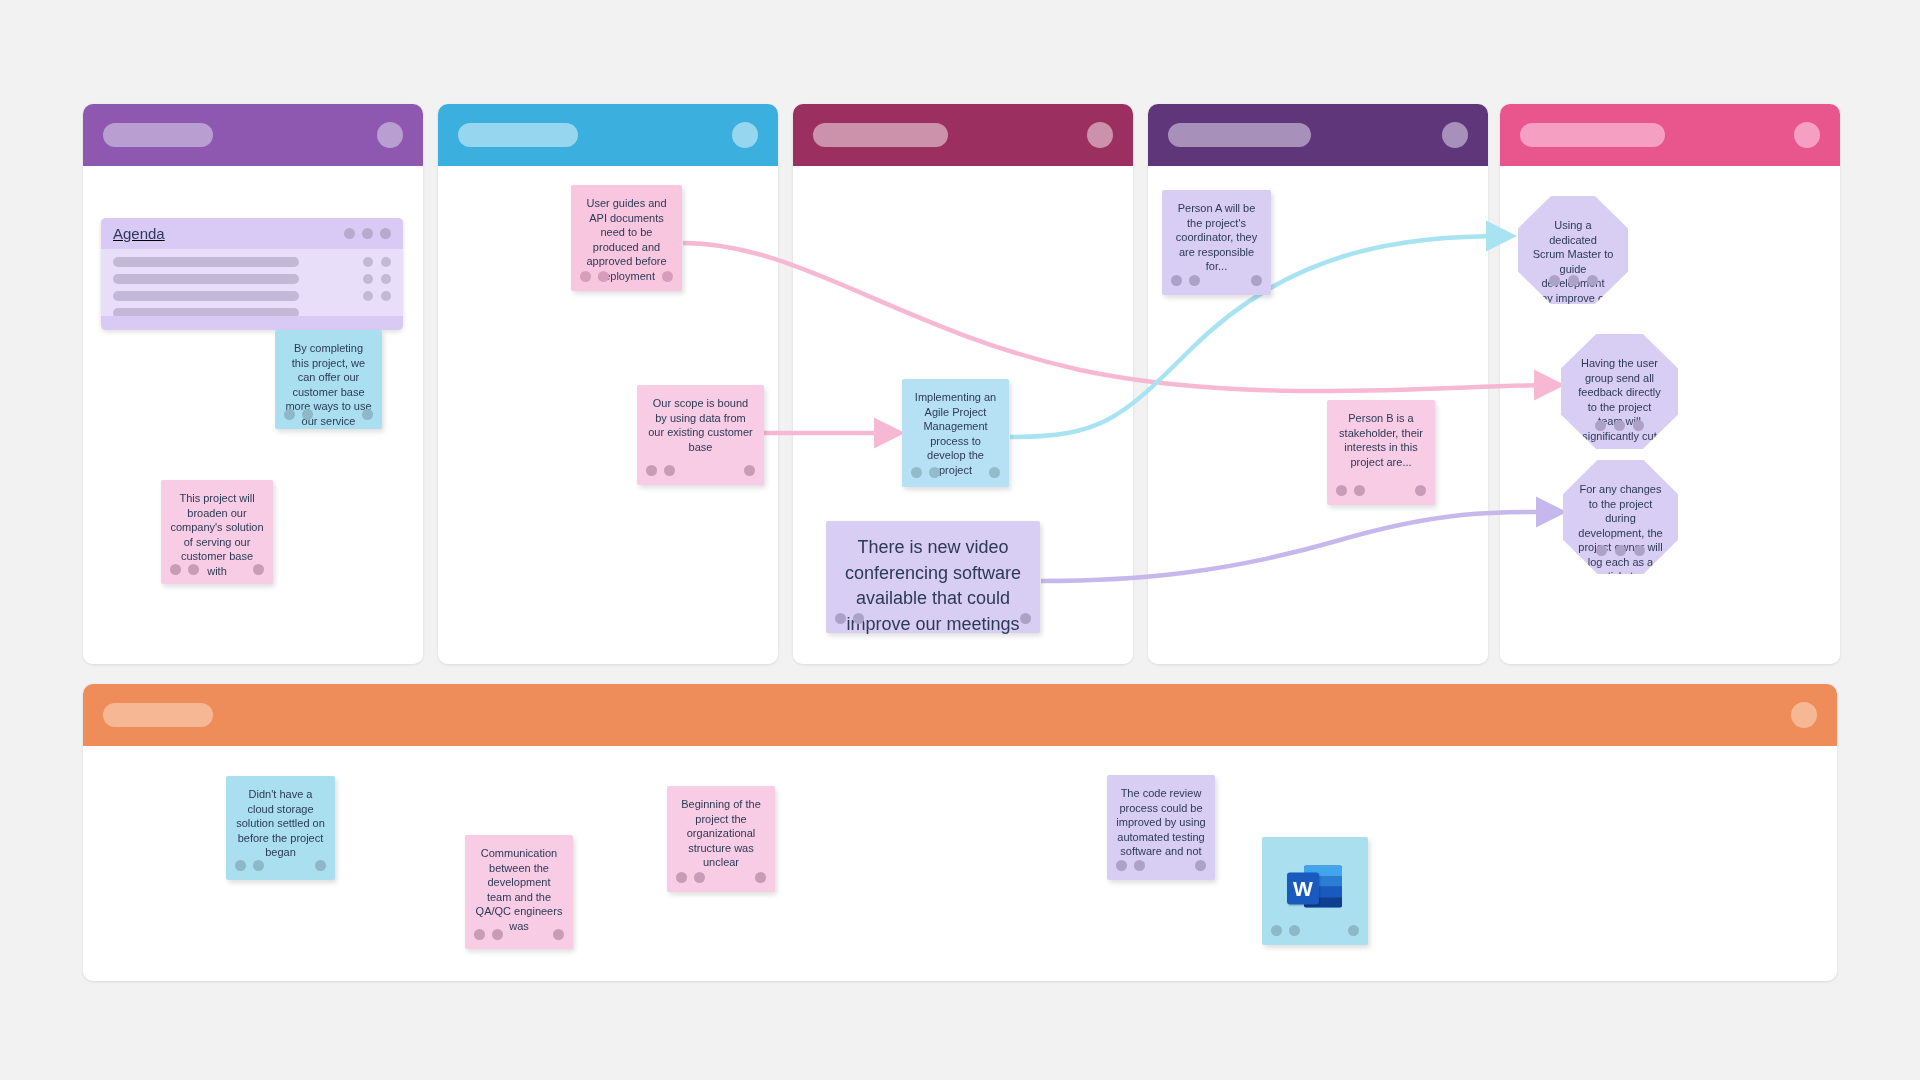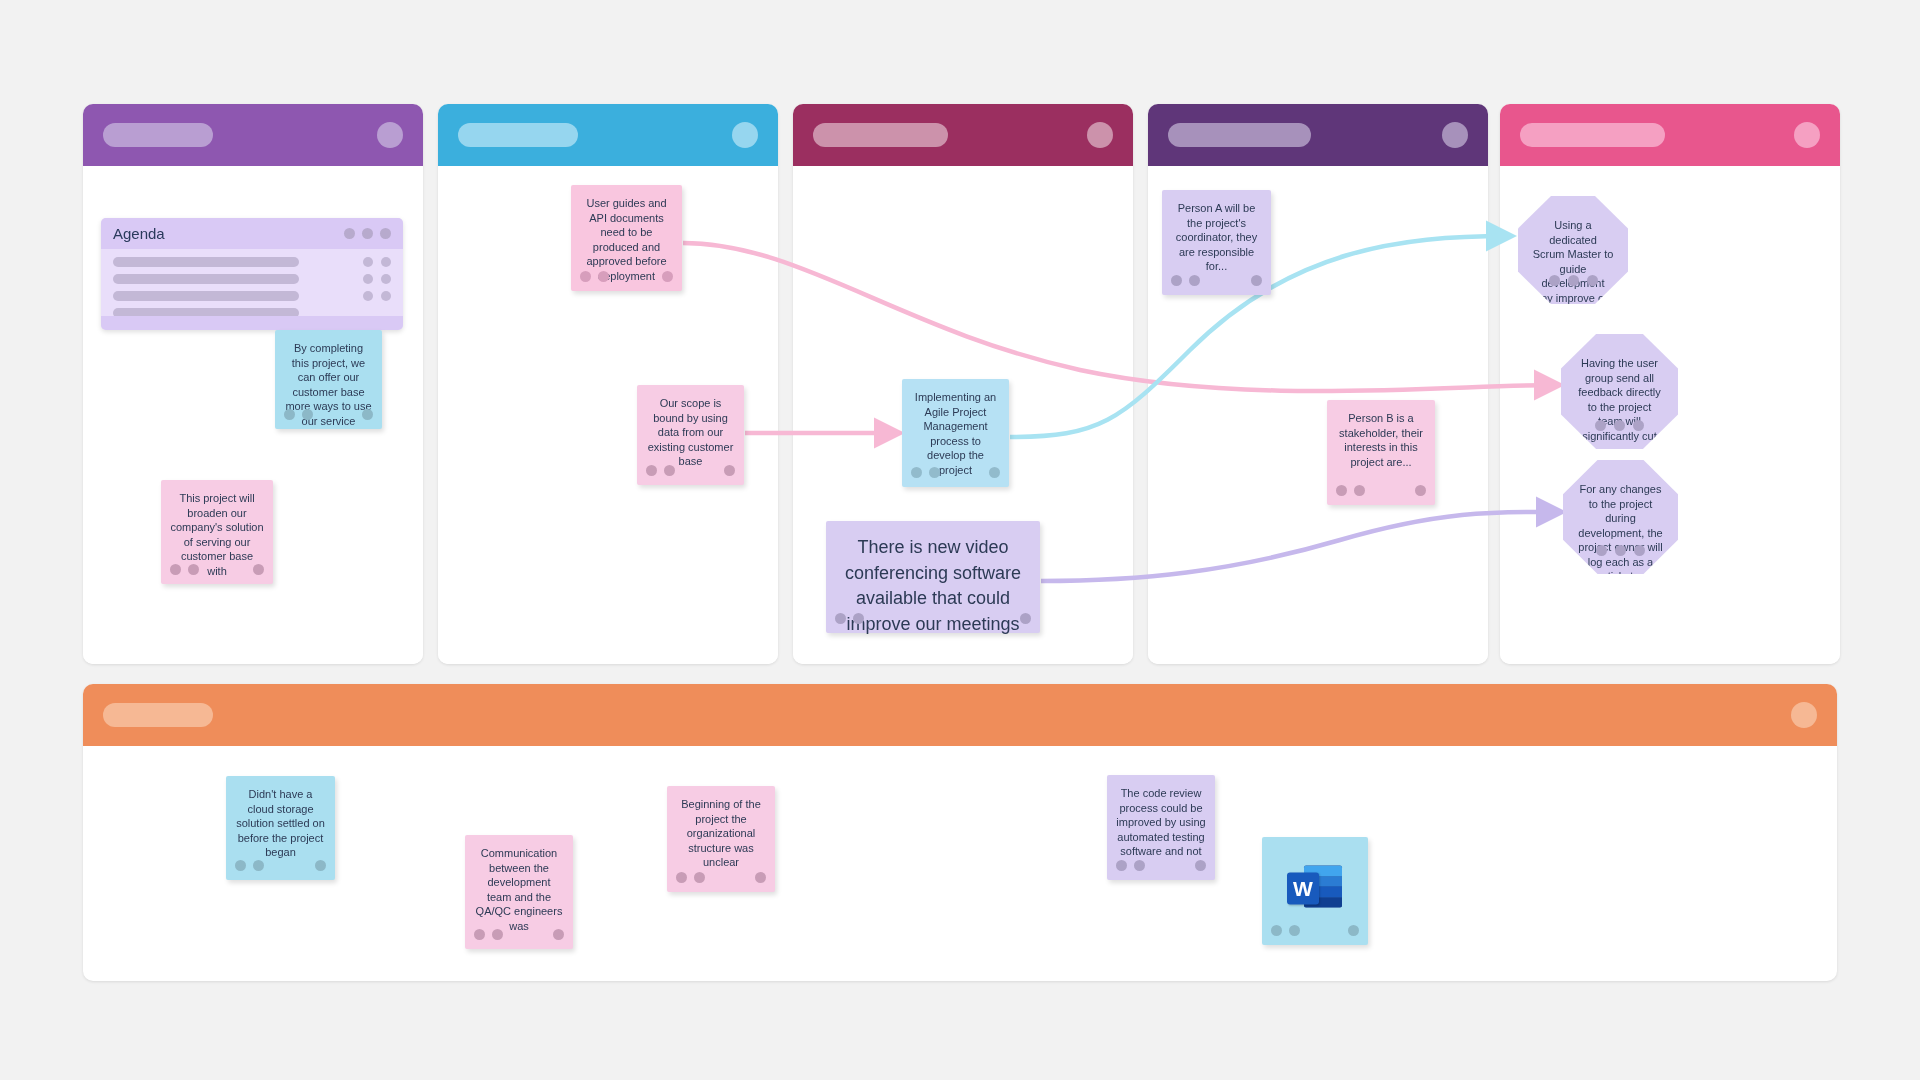--- a/index.html
+++ b/index.html
@@ -84,20 +84,21 @@
     box-shadow: 0 2px 5px rgba(0,0,0,0.13);
     overflow: hidden;
   }
   #agenda-head {
     height: 31px;
     background: #d9c9f5;
     display: flex;
     align-items: center;
     justify-content: space-between;
     padding: 0 12px;
+    text-decoration: underline;
   }
   #agenda-title {
     color: #2a3a5c;
     font-size: 15px;
   }
   .agenda-head-dots { display: flex; gap: 7px; }
   .agenda-head-dots span {
     width: 11px; height: 11px; border-radius: 50%;
     background: #b7aacd;
     display: block;
@@ -361,21 +362,21 @@
   <div class="note" style="left:571px; top:185px; width:111px; height:106px; background:#f9c6df;">
     <div class="note-text">User guides and API documents need to be produced and approved before deployment</div>
     <div class="note-dots">
       <span class="d" style="background:#d79ebc;"></span>
       <span class="d" style="background:#d79ebc;"></span>
       <span class="spacer"></span>
       <span class="d last" style="background:#d79ebc;"></span>
     </div>
   </div>
 
-  <div class="note" style="left:637px; top:385px; width:107px; height:100px; background:#f7cce4;">
+  <div class="note" style="left:637px; top:385px; width:127px; height:100px; background:#f7cce4;">
     <div class="note-text">Our scope is bound by using data from our existing customer base</div>
     <div class="note-dots">
       <span class="d" style="background:#c89cb6;"></span>
       <span class="d" style="background:#c89cb6;"></span>
       <span class="spacer"></span>
       <span class="d last" style="background:#c89cb6;"></span>
     </div>
   </div>
 
   <div class="note" style="left:902px; top:379px; width:107px; height:108px; background:#b6e1f4;">

